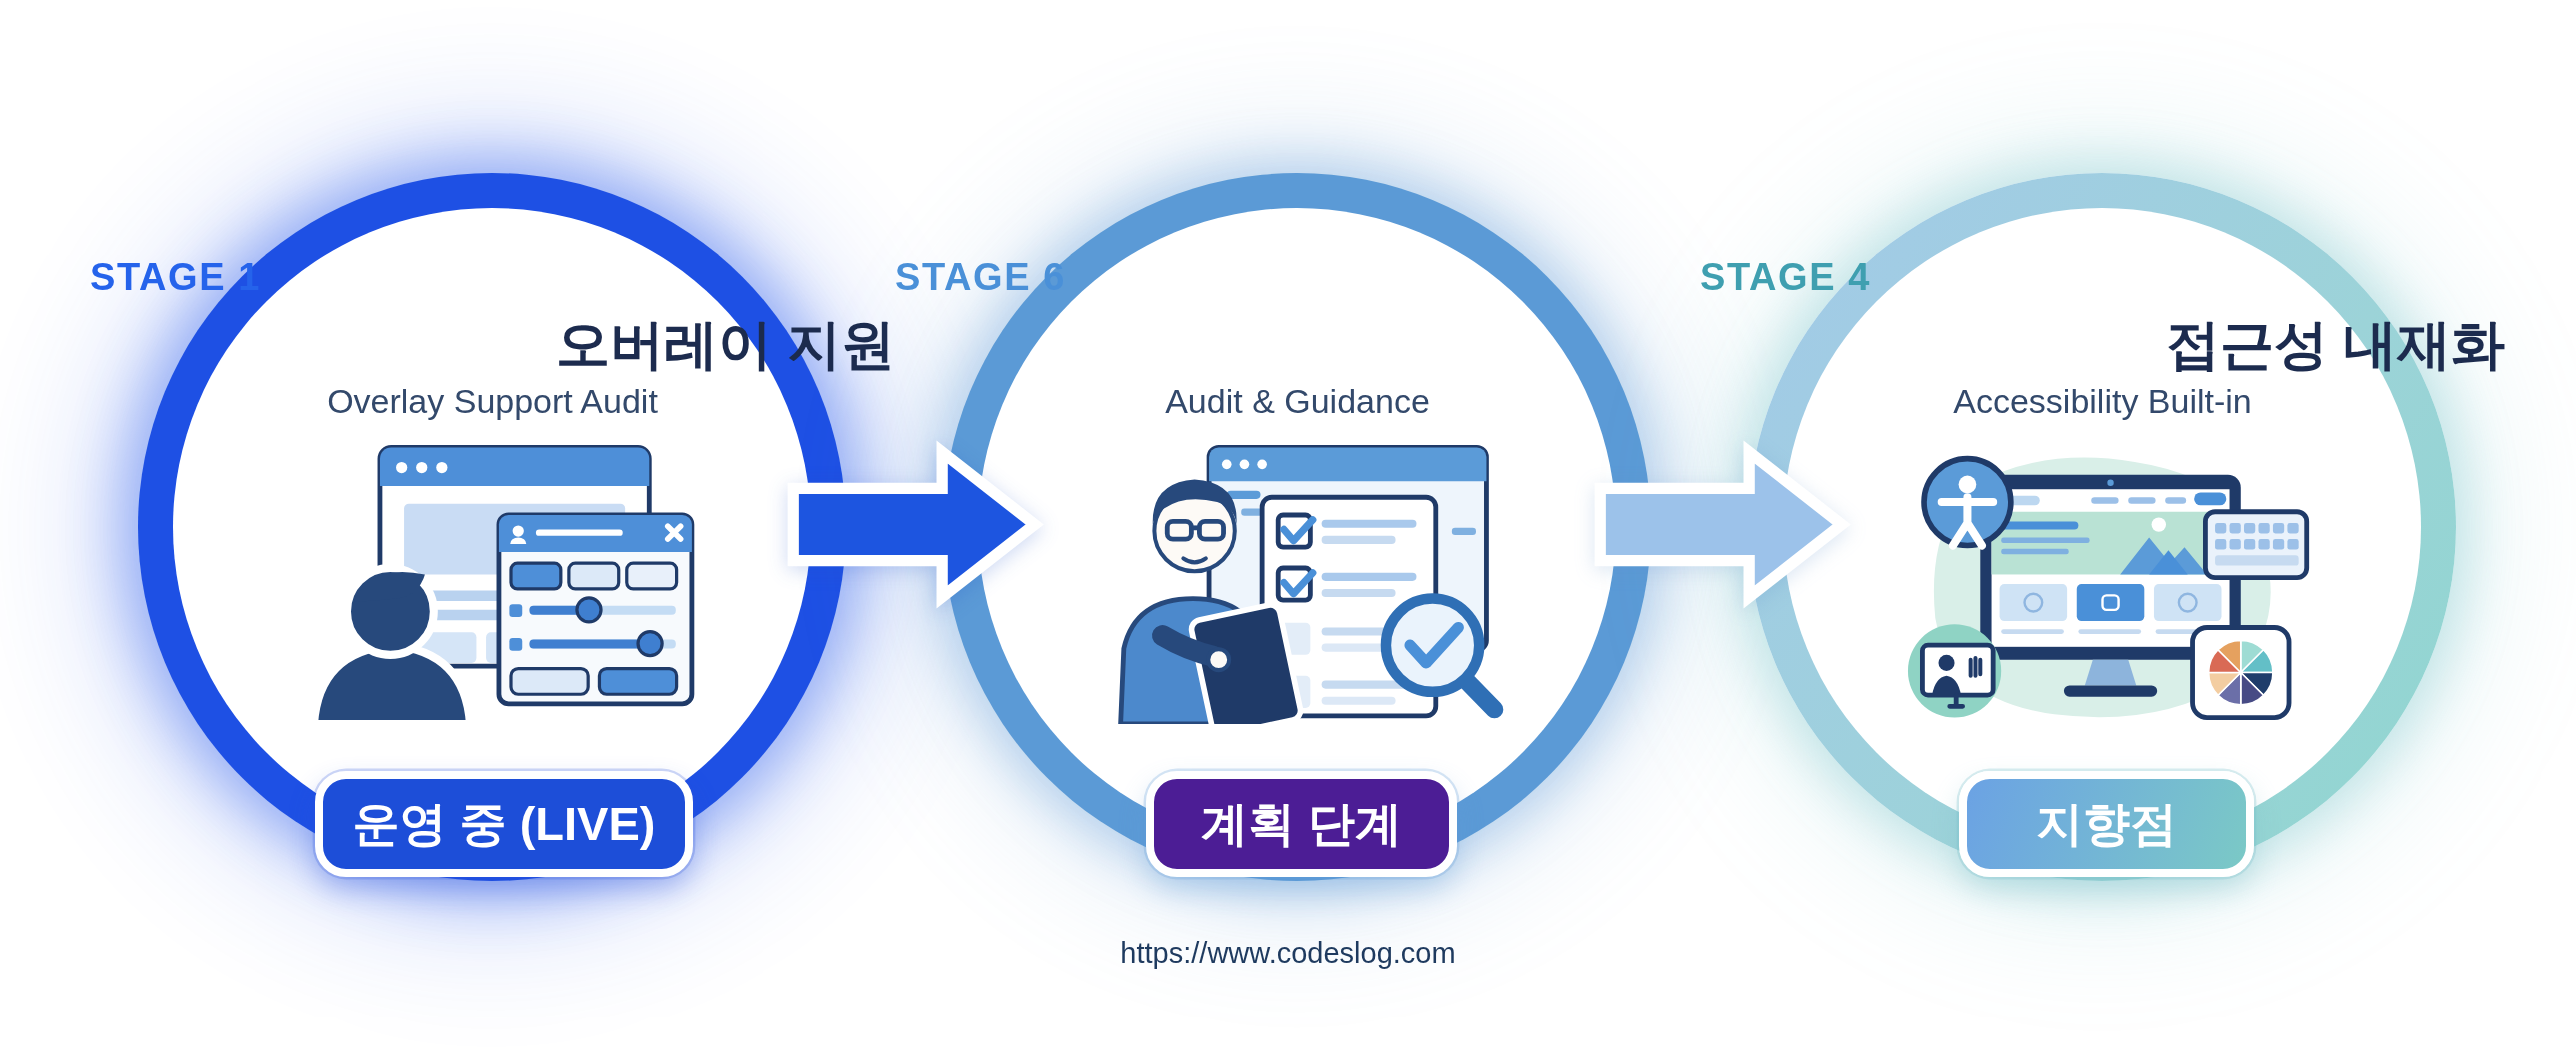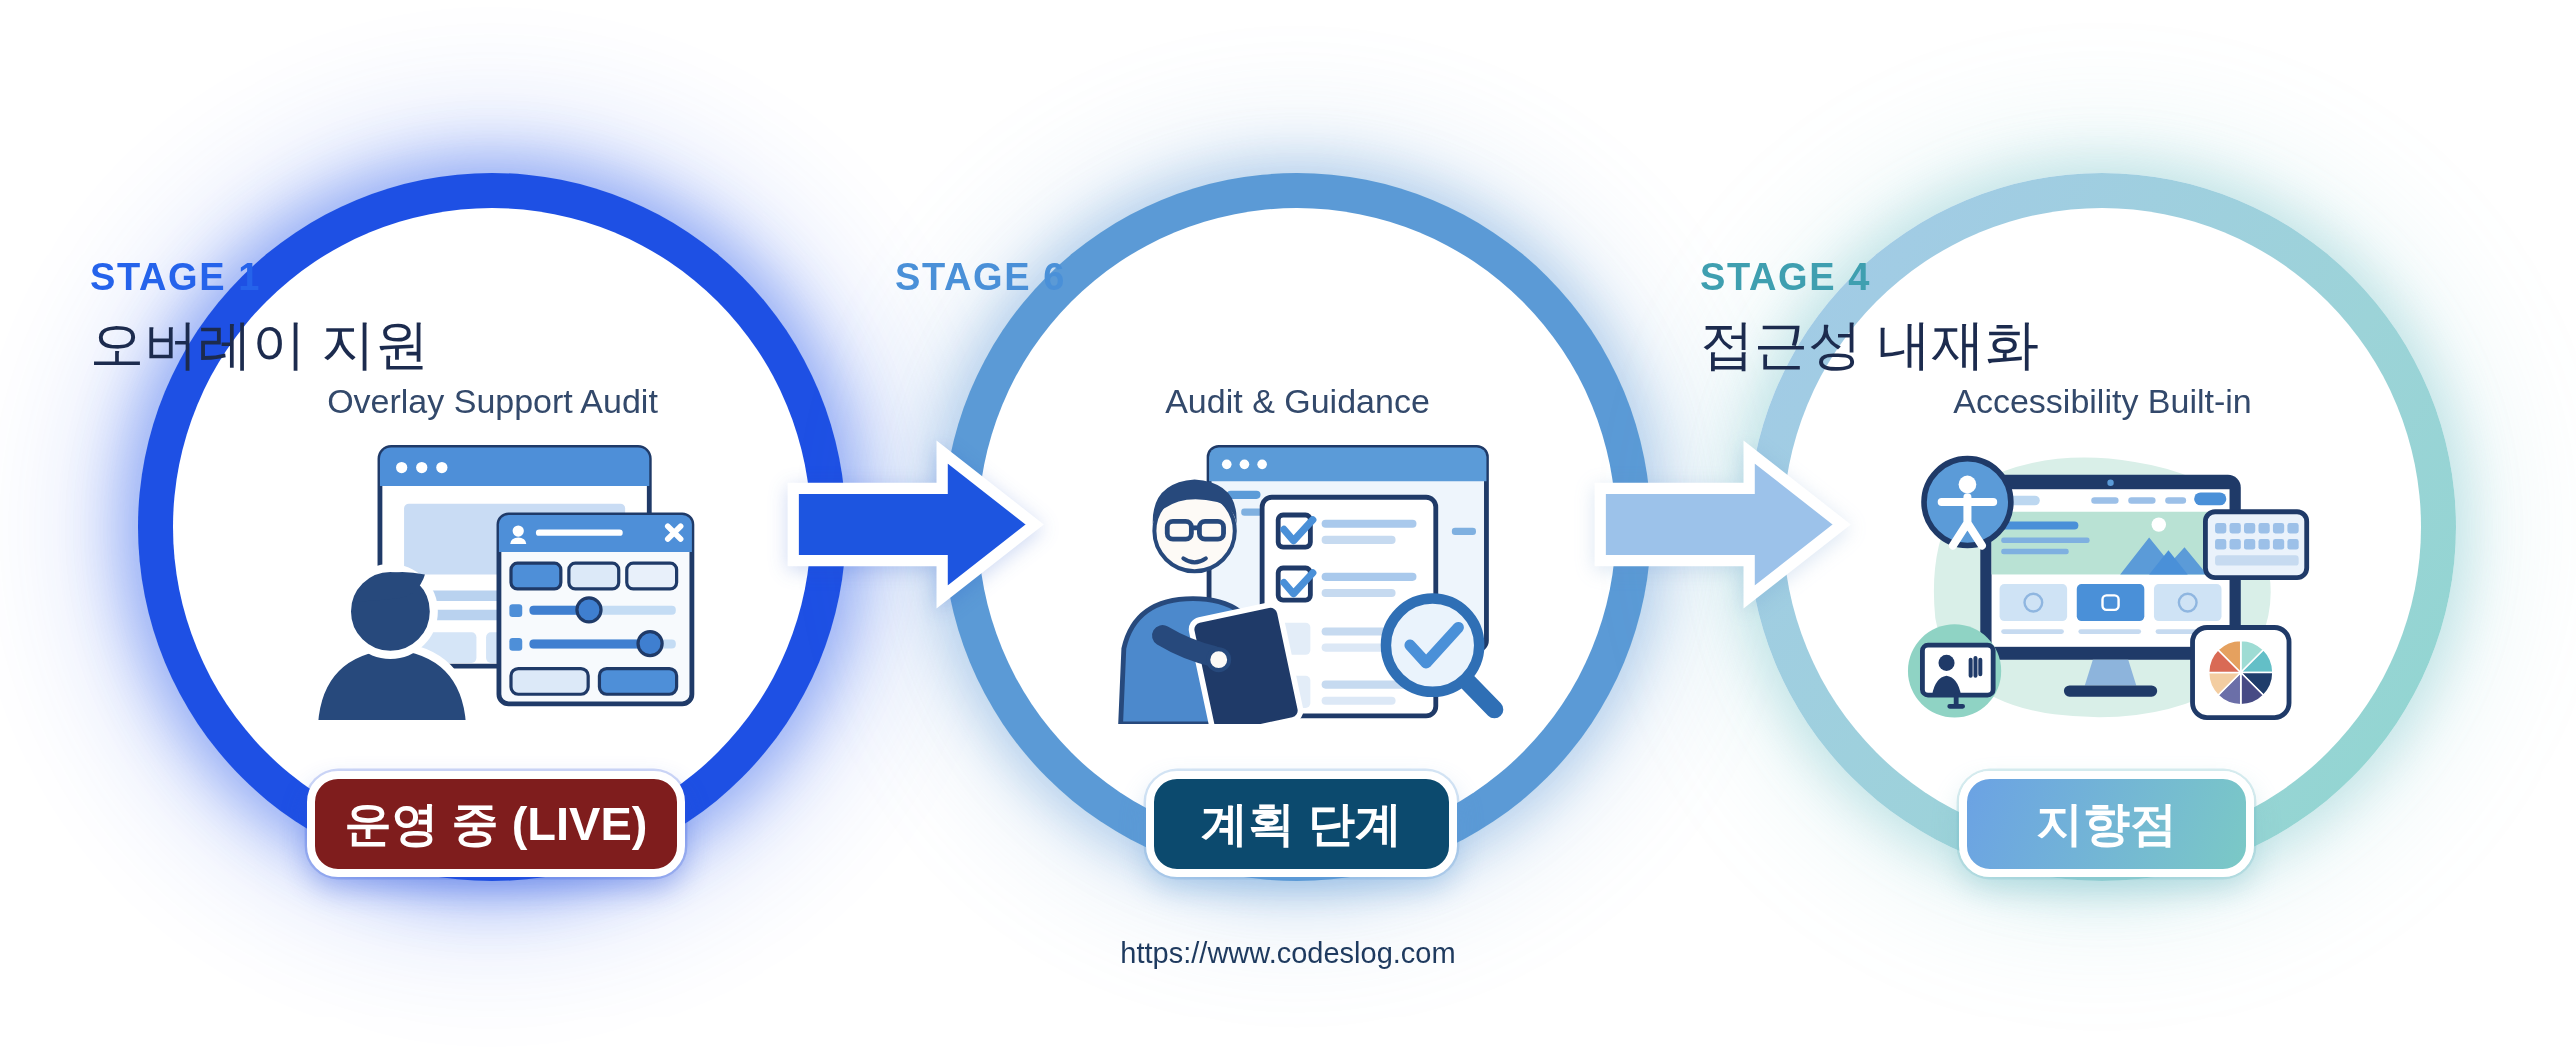--- a/index.html
+++ b/index.html
@@ -16,33 +16,33 @@
   .c1{background:#1e50e4;box-shadow:0 0 56px 17.7px rgba(45,92,235,.42),0 0 121px 56px rgba(45,92,235,.16);}
   .c2{background:#5b9ad6;box-shadow:0 0 48px 14.5px rgba(96,155,215,.38),0 0 113px 48px rgba(96,155,215,.14);}
   .c3{background:linear-gradient(125deg,#a3c9e9 0%,#9cd3d8 60%,#8fd6cf 100%);
       box-shadow:0 0 48px 14.5px rgba(130,200,205,.40),0 0 113px 48px rgba(130,200,205,.15);}
 
   .stage-label{position:absolute;top:256px;left:0;width:100%;text-align:left;
     font-size:38px;font-weight:700;letter-spacing:1.6px;}
   #stage1 .stage-label{color:#2563eb;}
   #stage2 .stage-label{color:#4a90d8;}
   #stage3 .stage-label{color:#3f9fb0;}
-  .title{position:absolute;top:309px;left:0;width:100%;text-align:left;
-    font-size:54px;font-weight:400;color:#1c2b4e;}
+  .title{position:absolute;top:309px;left:0;width:100%;text-align:right;
+    font-size:54px;font-weight:700;color:#1c2b4e;}
   .subtitle{position:absolute;top:382px;left:0;width:100%;text-align:center;
     font-size:34px;font-weight:400;color:#33496b;}
 
   .illus{position:absolute;top:441px;left:193px;width:419px;height:283px;}
   .illus svg{display:block;}
 
   .badge{position:absolute;top:771px;height:90px;line-height:90px;text-align:center;
     color:#fff;font-size:47px;font-weight:700;border:8px solid #ffffff;border-radius:31px;}
-  .b1{left:217px;width:362px;background:#7f1d1d;
+  .b1{left:225px;width:362px;background:#1d4ed8;
       box-shadow:0 0 0 2.4px rgba(40,80,220,.22),0 13px 27px rgba(40,80,220,.30);}
-  .b2{left:251px;width:295px;background:#0c4a6e;
+  .b2{left:251px;width:295px;background:#4c1d95;
       box-shadow:0 0 0 2.4px rgba(96,155,215,.25),0 13px 27px rgba(96,155,215,.30);}
   .b3{left:259px;width:279px;background:linear-gradient(110deg,#6ba2e4,#7bc9c6);
       box-shadow:0 0 0 2.4px rgba(120,190,200,.28),0 13px 27px rgba(120,190,200,.32);}
 
   .arrow{position:absolute;top:444px;width:250px;height:161px;overflow:visible;}
   #arrow1{left:793px;filter:drop-shadow(0 4.8px 9.7px rgba(30,80,200,.22));}
   #arrow2{left:1600px;filter:drop-shadow(0 4.8px 9.7px rgba(90,140,200,.22));}
 
   .footer-url{position:absolute;top:937px;left:0;width:2576px;text-align:center;
     font-size:29px;color:#1e3a5f;}

